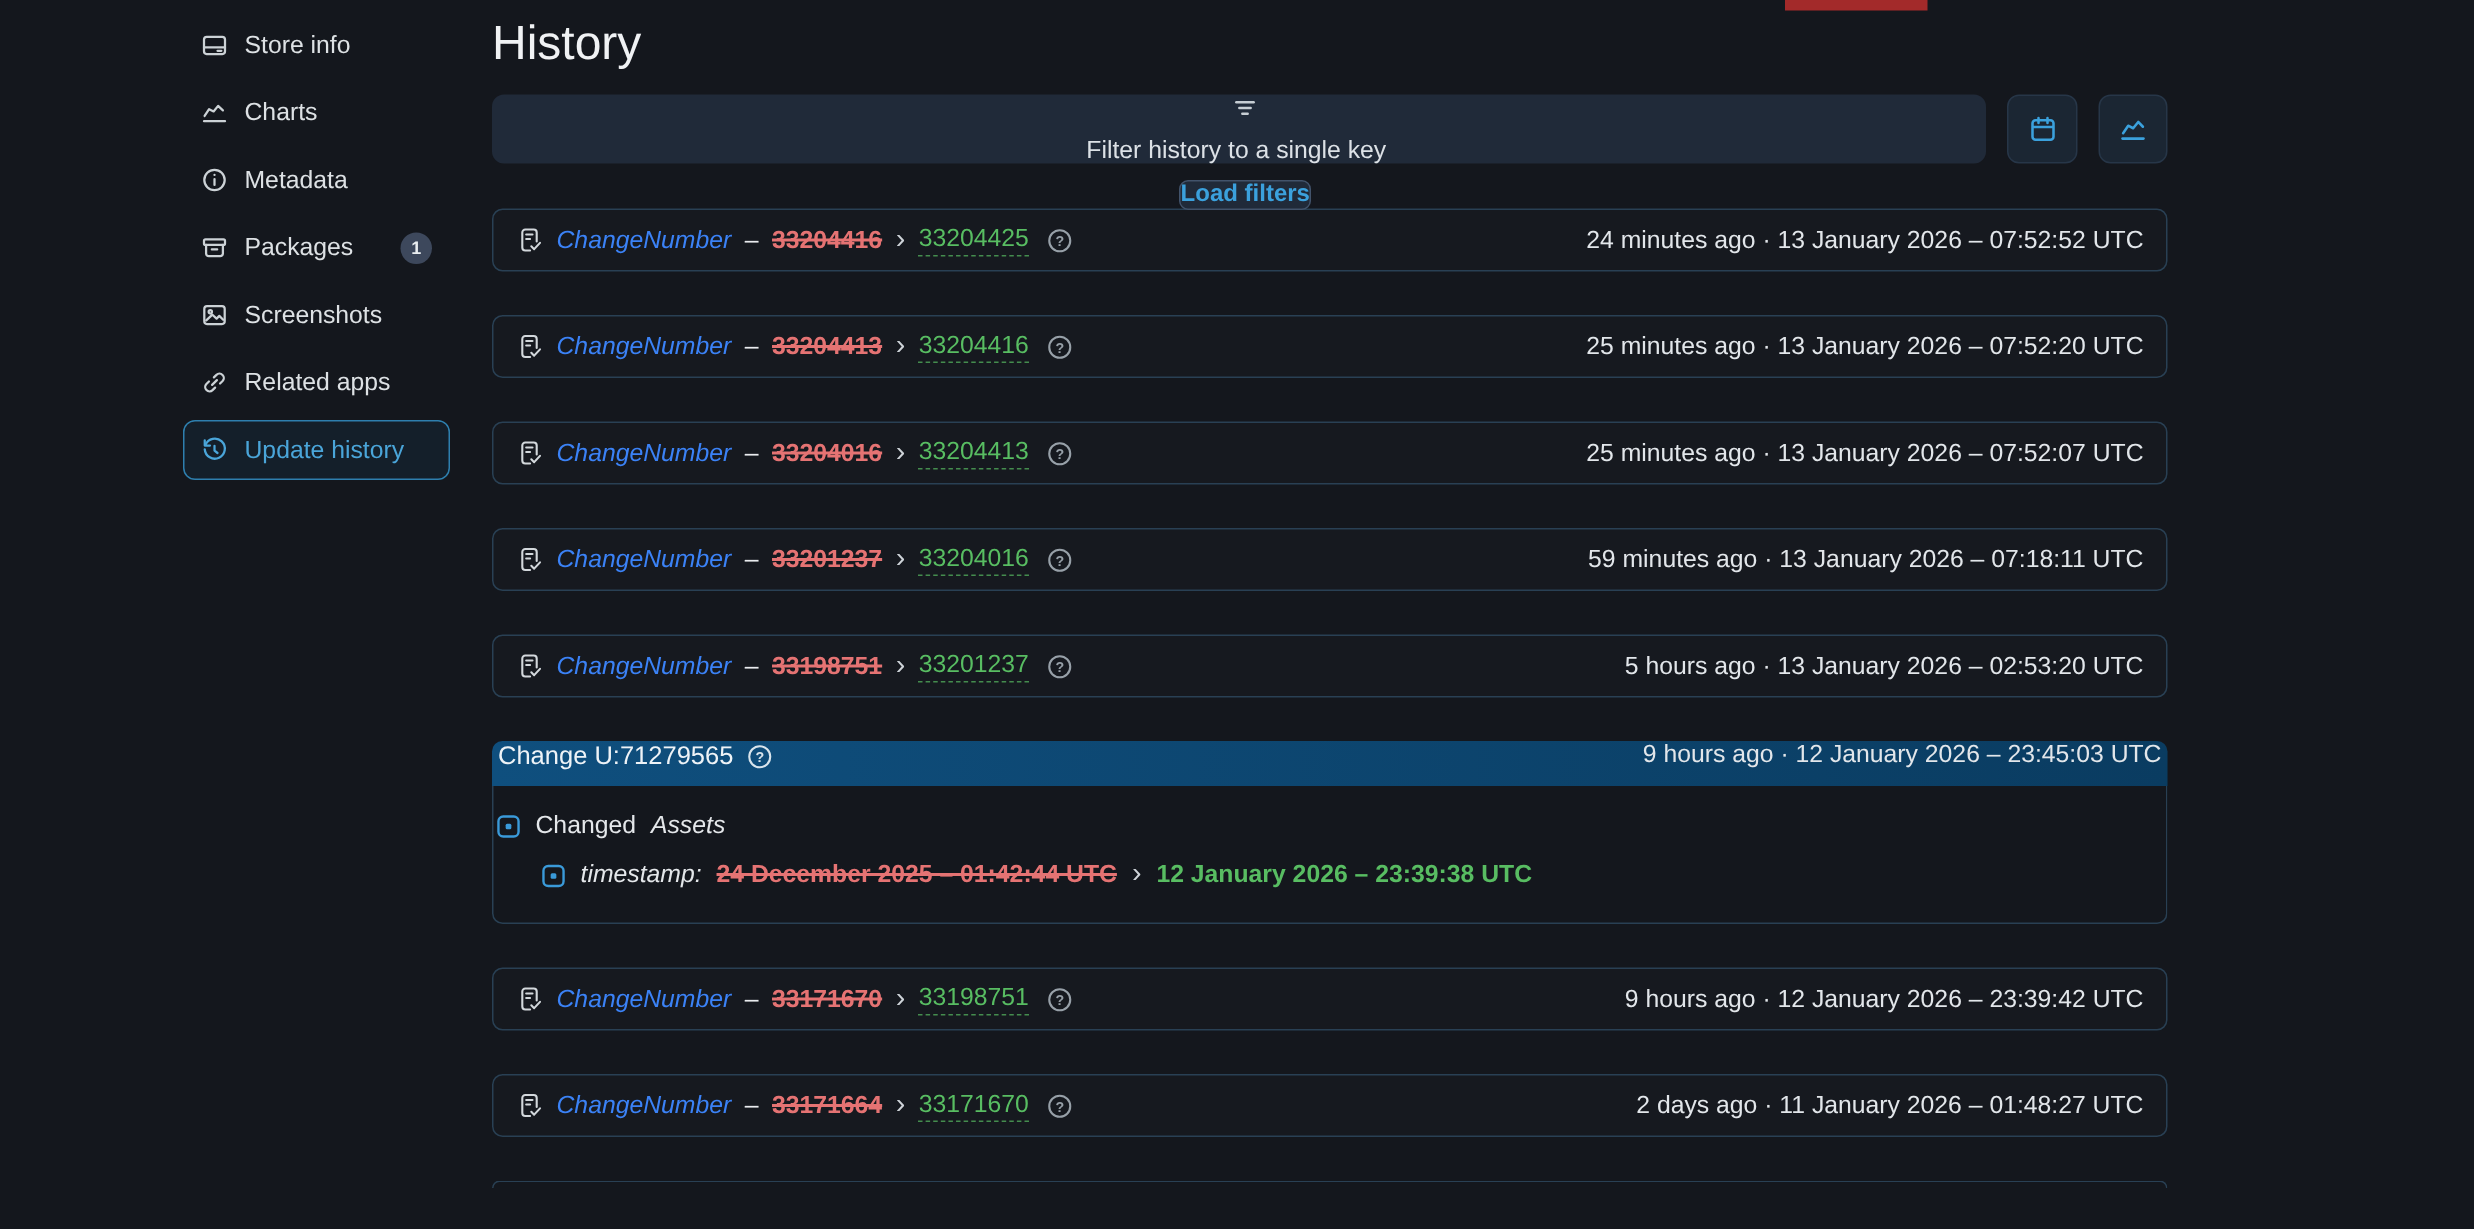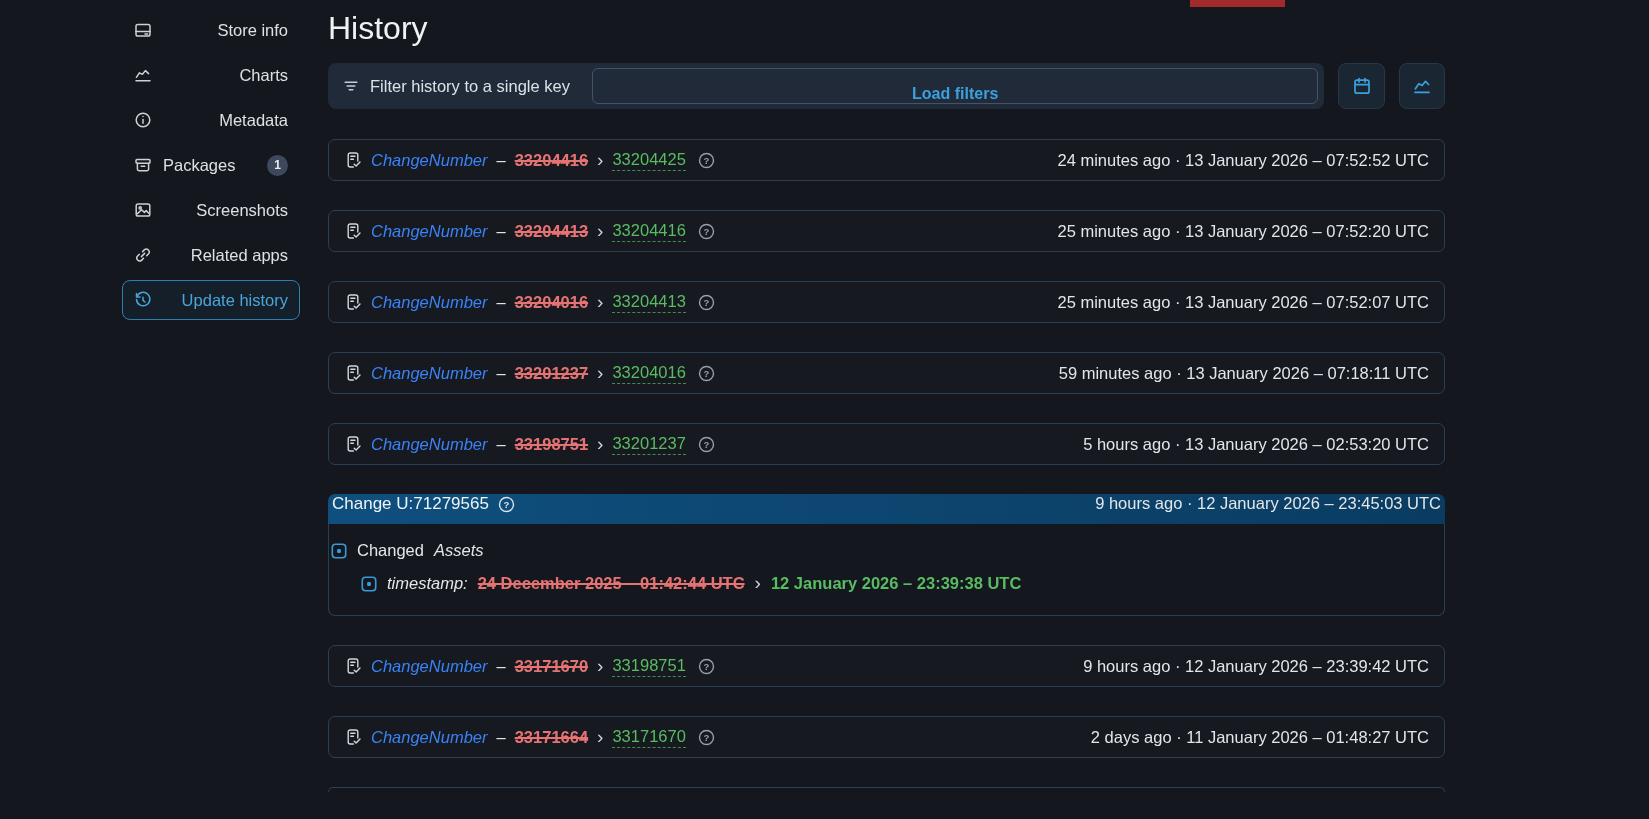--- a/index.html
+++ b/index.html
@@ -17,21 +17,21 @@
   .red-bar { position:absolute; left:1190px; top:0; width:95px; height:7px; background:#a32a2a; }
 
   
   .sidebar { position:absolute; left:122px; top:10px; width:178px; }
   .side-item {
     display:flex; align-items:center; gap:11px;
     height:40px; margin-bottom:5px;
     padding:0 11px;
     font-size:16.5px; color:#dde1e4;
     border:1px solid transparent; border-radius:8px;
-    cursor:pointer; white-space:nowrap;justify-content:space-between;
+    cursor:pointer; white-space:nowrap;
   }
   .side-item svg { stroke:#ccd2d6; fill:none; stroke-width:1.5; stroke-linecap:round; stroke-linejoin:round; flex:0 0 auto; }
   .side-item.active { color:#4aa5d9; border-color:#2e7fae; background:#141f2a; }
   .side-item.active svg { stroke:#4aa5d9; }
   .badge {
     margin-left:auto;
     background:#3d485c; color:#e9edf0;
     font-size:12px; font-weight:700;
     min-width:21px; height:21px; border-radius:11px;
     display:flex; align-items:center; justify-content:center;
@@ -39,21 +39,21 @@
 
   
   .content { position:absolute; left:328px; top:0; width:1117px; }
   h1.page-title { margin:10px 0 0; font-size:32px; font-weight:500; color:#f0f2f4; }
 
   .toolbar { display:flex; margin-top:16px; height:46px; }
   .filter-bar {
     width:1012px; height:46px;
     background:#202a39; border-radius:8px;
     display:flex; align-items:center;
-    padding:0 6px 0 14px; gap:10px;
+    padding:0 6px 0 14px; gap:10px;flex-direction:column;
   }
   .filter-bar svg { stroke:#c6cdd3; fill:none; stroke-width:1.6; stroke-linecap:round; flex:0 0 auto; }
   .filter-label { font-size:16.5px; color:#dce1e6; white-space:nowrap; margin-right:12px; }
   .filter-select {
     flex:1; height:36px;
     border:1px solid #42536b; border-radius:6px;
     display:flex; align-items:flex-end; justify-content:center;
     cursor:pointer; background:#202a39;
   }
   .select-label { color:#3ba1dd; font-weight:700; font-size:16px; }

